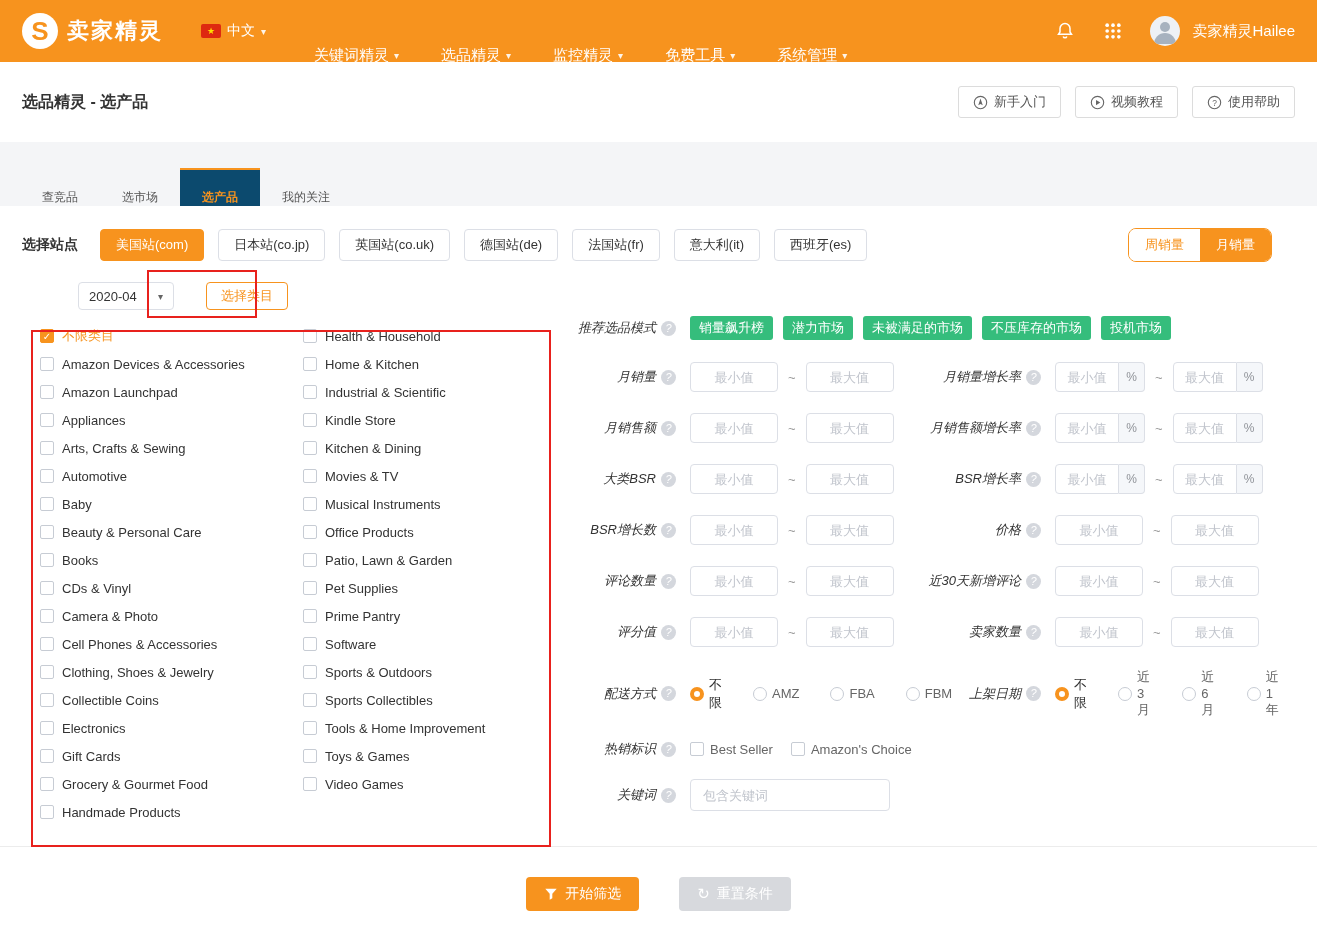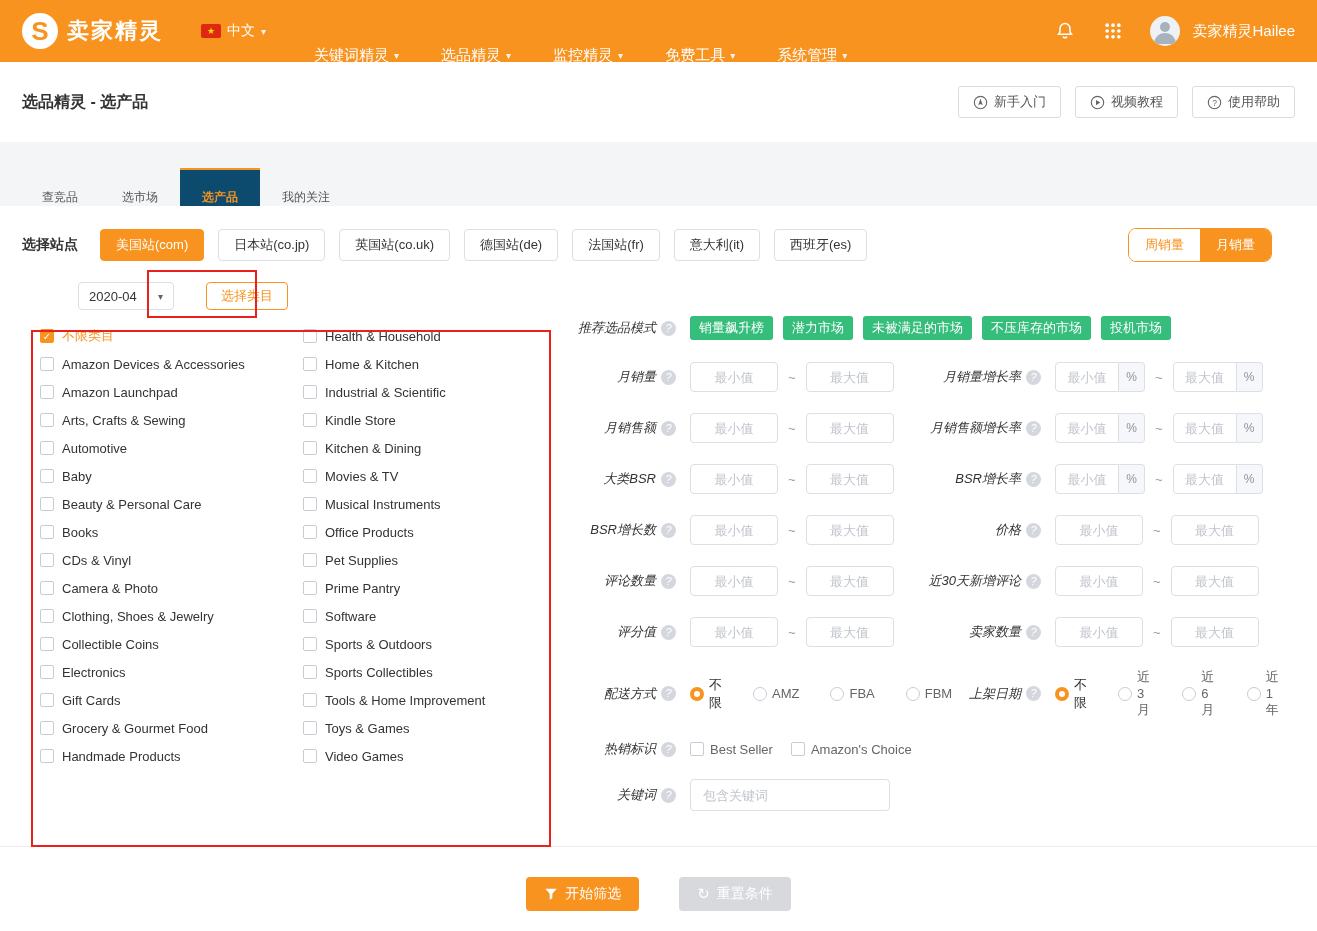--- a/index.html
+++ b/index.html
@@ -255,20 +255,24 @@
         <label class="cat-item">
             <span class="cb"></span>
             <span class="cat-label">Amazon Devices &amp; Accessories</span>
           </label>
         <label class="cat-item">
             <span class="cb"></span>
             <span class="cat-label">Amazon Launchpad</span>
           </label>
         <label class="cat-item">
             <span class="cb"></span>
+            <span class="cat-label">Appliances</span>
+          </label>
+        <label class="cat-item">
+            <span class="cb"></span>
             <span class="cat-label">Arts, Crafts &amp; Sewing</span>
           </label>
         <label class="cat-item">
             <span class="cb"></span>
             <span class="cat-label">Automotive</span>
           </label>
         <label class="cat-item">
             <span class="cb"></span>
             <span class="cat-label">Baby</span>
           </label>
@@ -283,20 +287,24 @@
         <label class="cat-item">
             <span class="cb"></span>
             <span class="cat-label">CDs &amp; Vinyl</span>
           </label>
         <label class="cat-item">
             <span class="cb"></span>
             <span class="cat-label">Camera &amp; Photo</span>
           </label>
         <label class="cat-item">
             <span class="cb"></span>
+            <span class="cat-label">Cell Phones &amp; Accessories</span>
+          </label>
+        <label class="cat-item">
+            <span class="cb"></span>
             <span class="cat-label">Clothing, Shoes &amp; Jewelry</span>
           </label>
         <label class="cat-item">
             <span class="cb"></span>
             <span class="cat-label">Collectible Coins</span>
           </label>
         <label class="cat-item">
             <span class="cb"></span>
             <span class="cat-label">Electronics</span>
           </label>
@@ -338,20 +346,24 @@
             <span class="cb"></span>
             <span class="cat-label">Movies &amp; TV</span>
           </label>
         <label class="cat-item">
             <span class="cb"></span>
             <span class="cat-label">Musical Instruments</span>
           </label>
         <label class="cat-item">
             <span class="cb"></span>
             <span class="cat-label">Office Products</span>
+          </label>
+        <label class="cat-item">
+            <span class="cb"></span>
+            <span class="cat-label">Patio, Lawn &amp; Garden</span>
           </label>
         <label class="cat-item">
             <span class="cb"></span>
             <span class="cat-label">Pet Supplies</span>
           </label>
         <label class="cat-item">
             <span class="cb"></span>
             <span class="cat-label">Prime Pantry</span>
           </label>
         <label class="cat-item">

